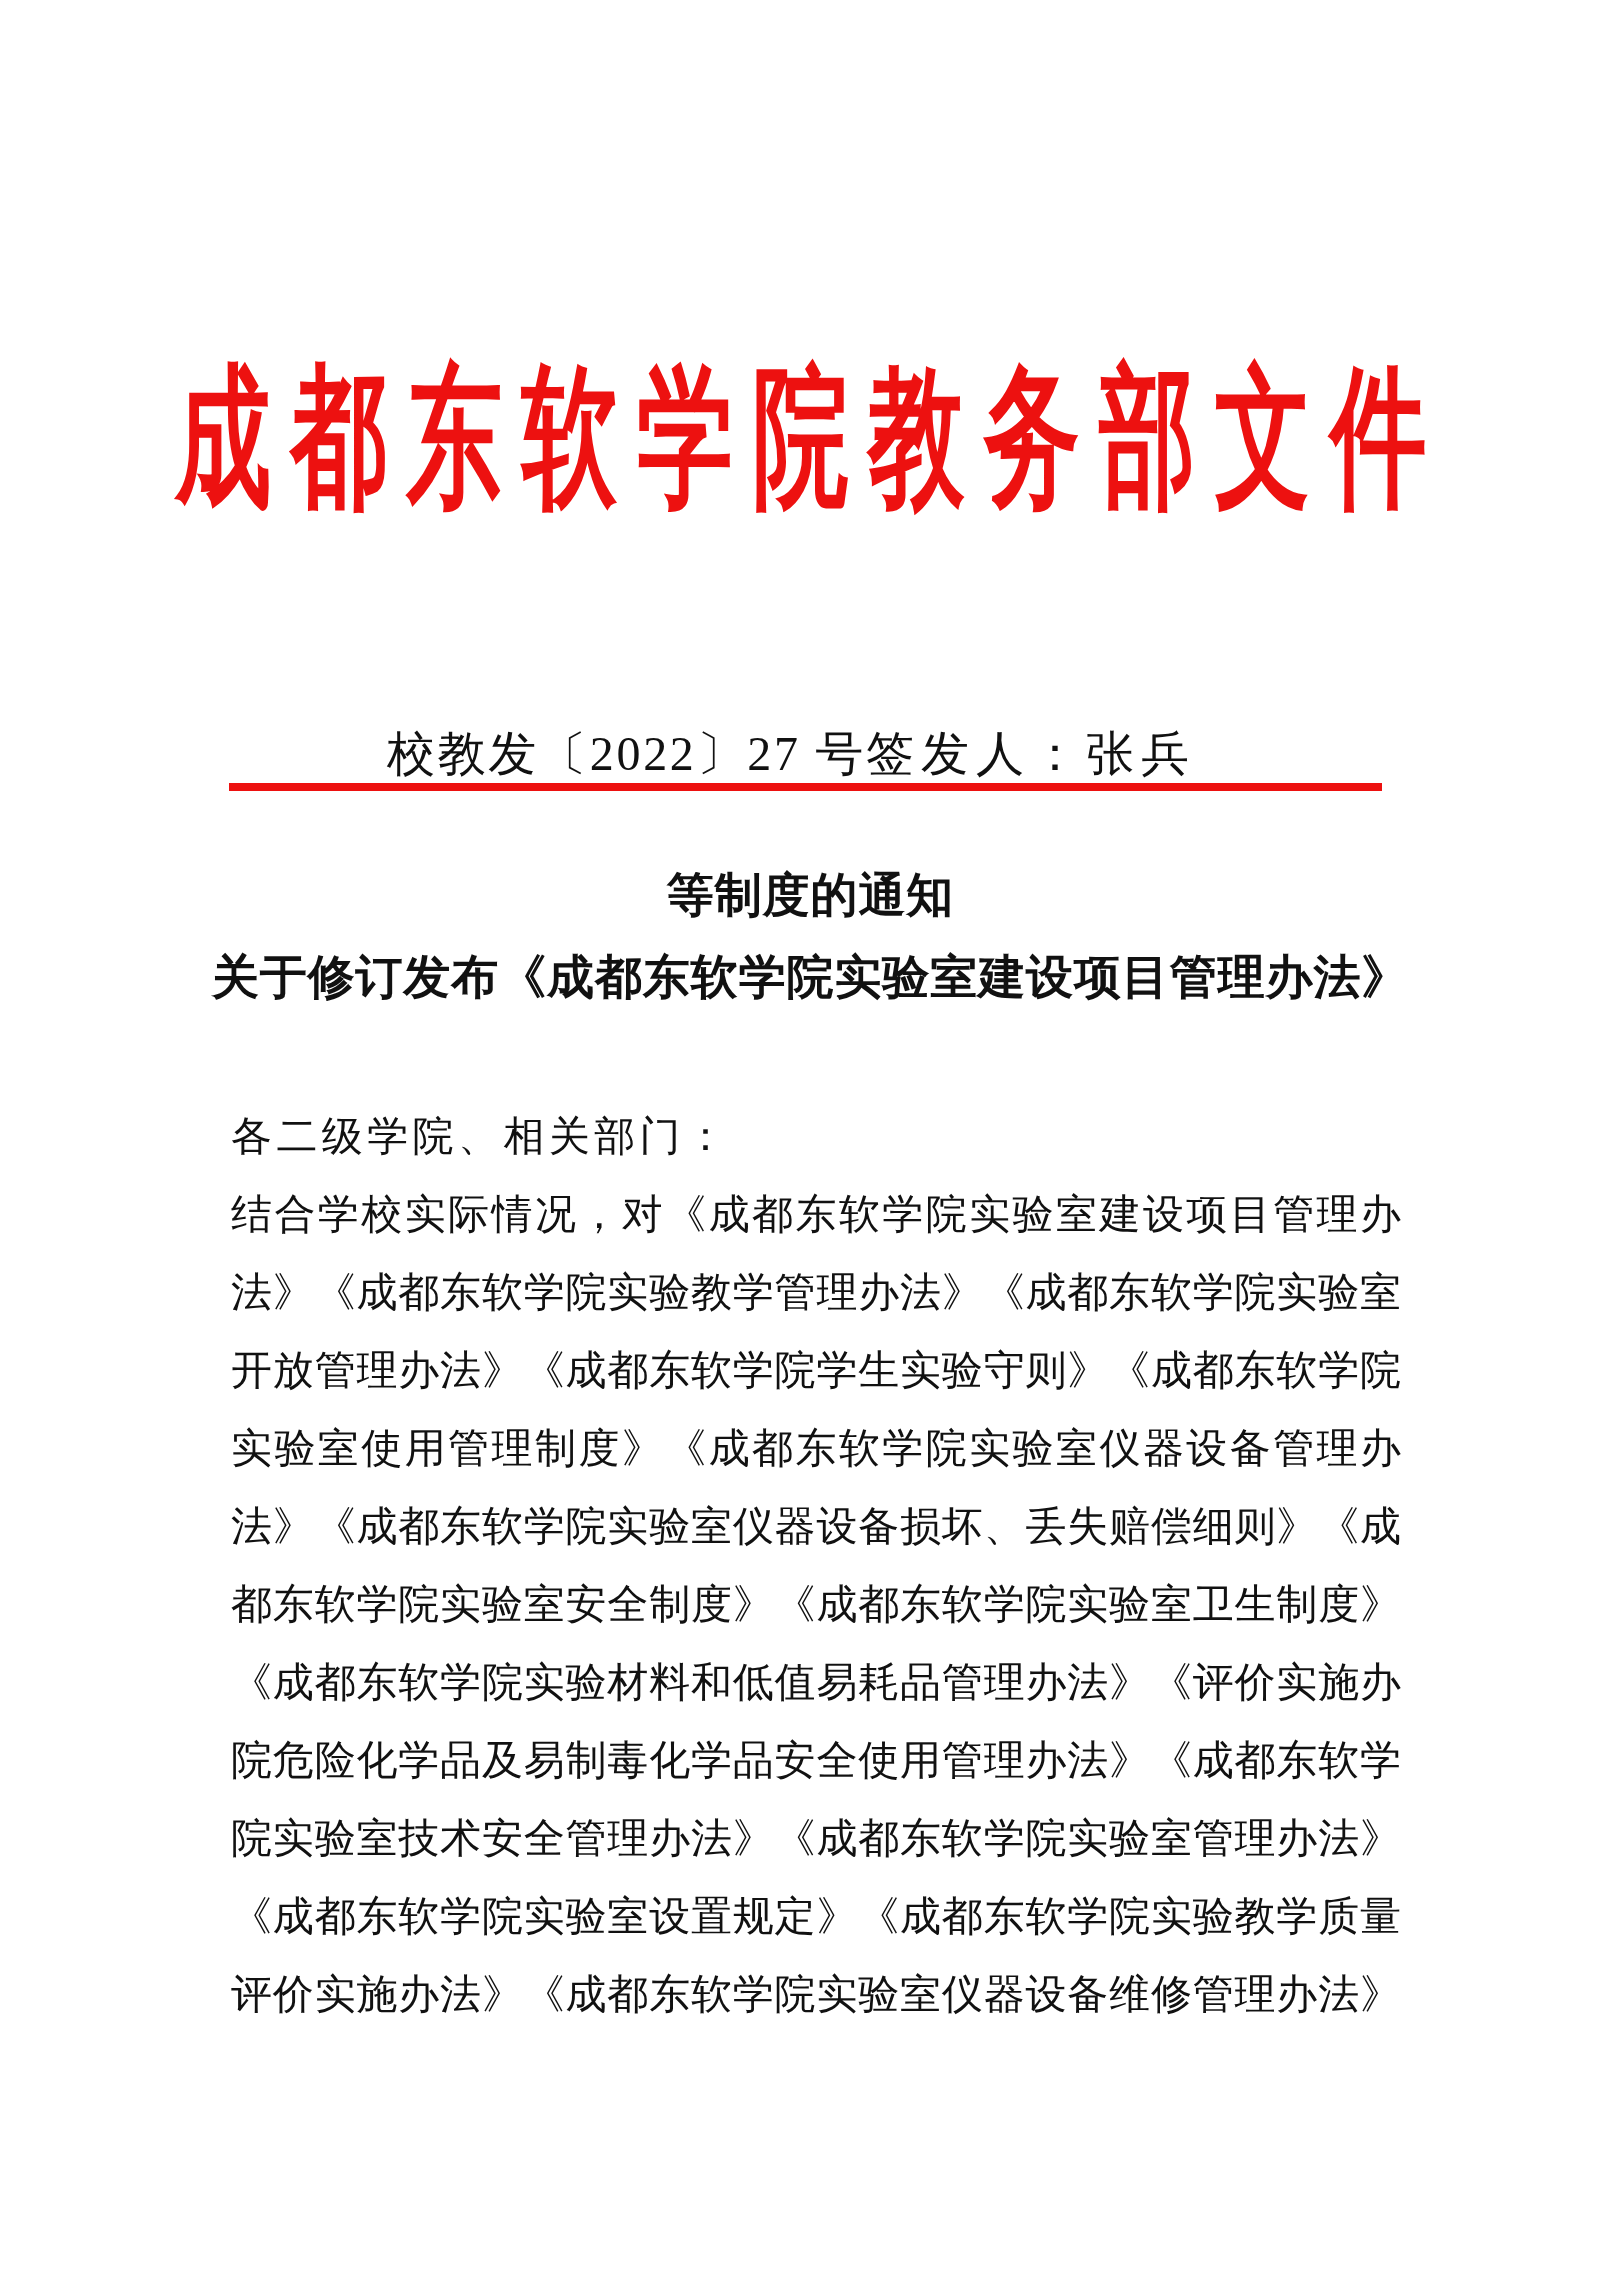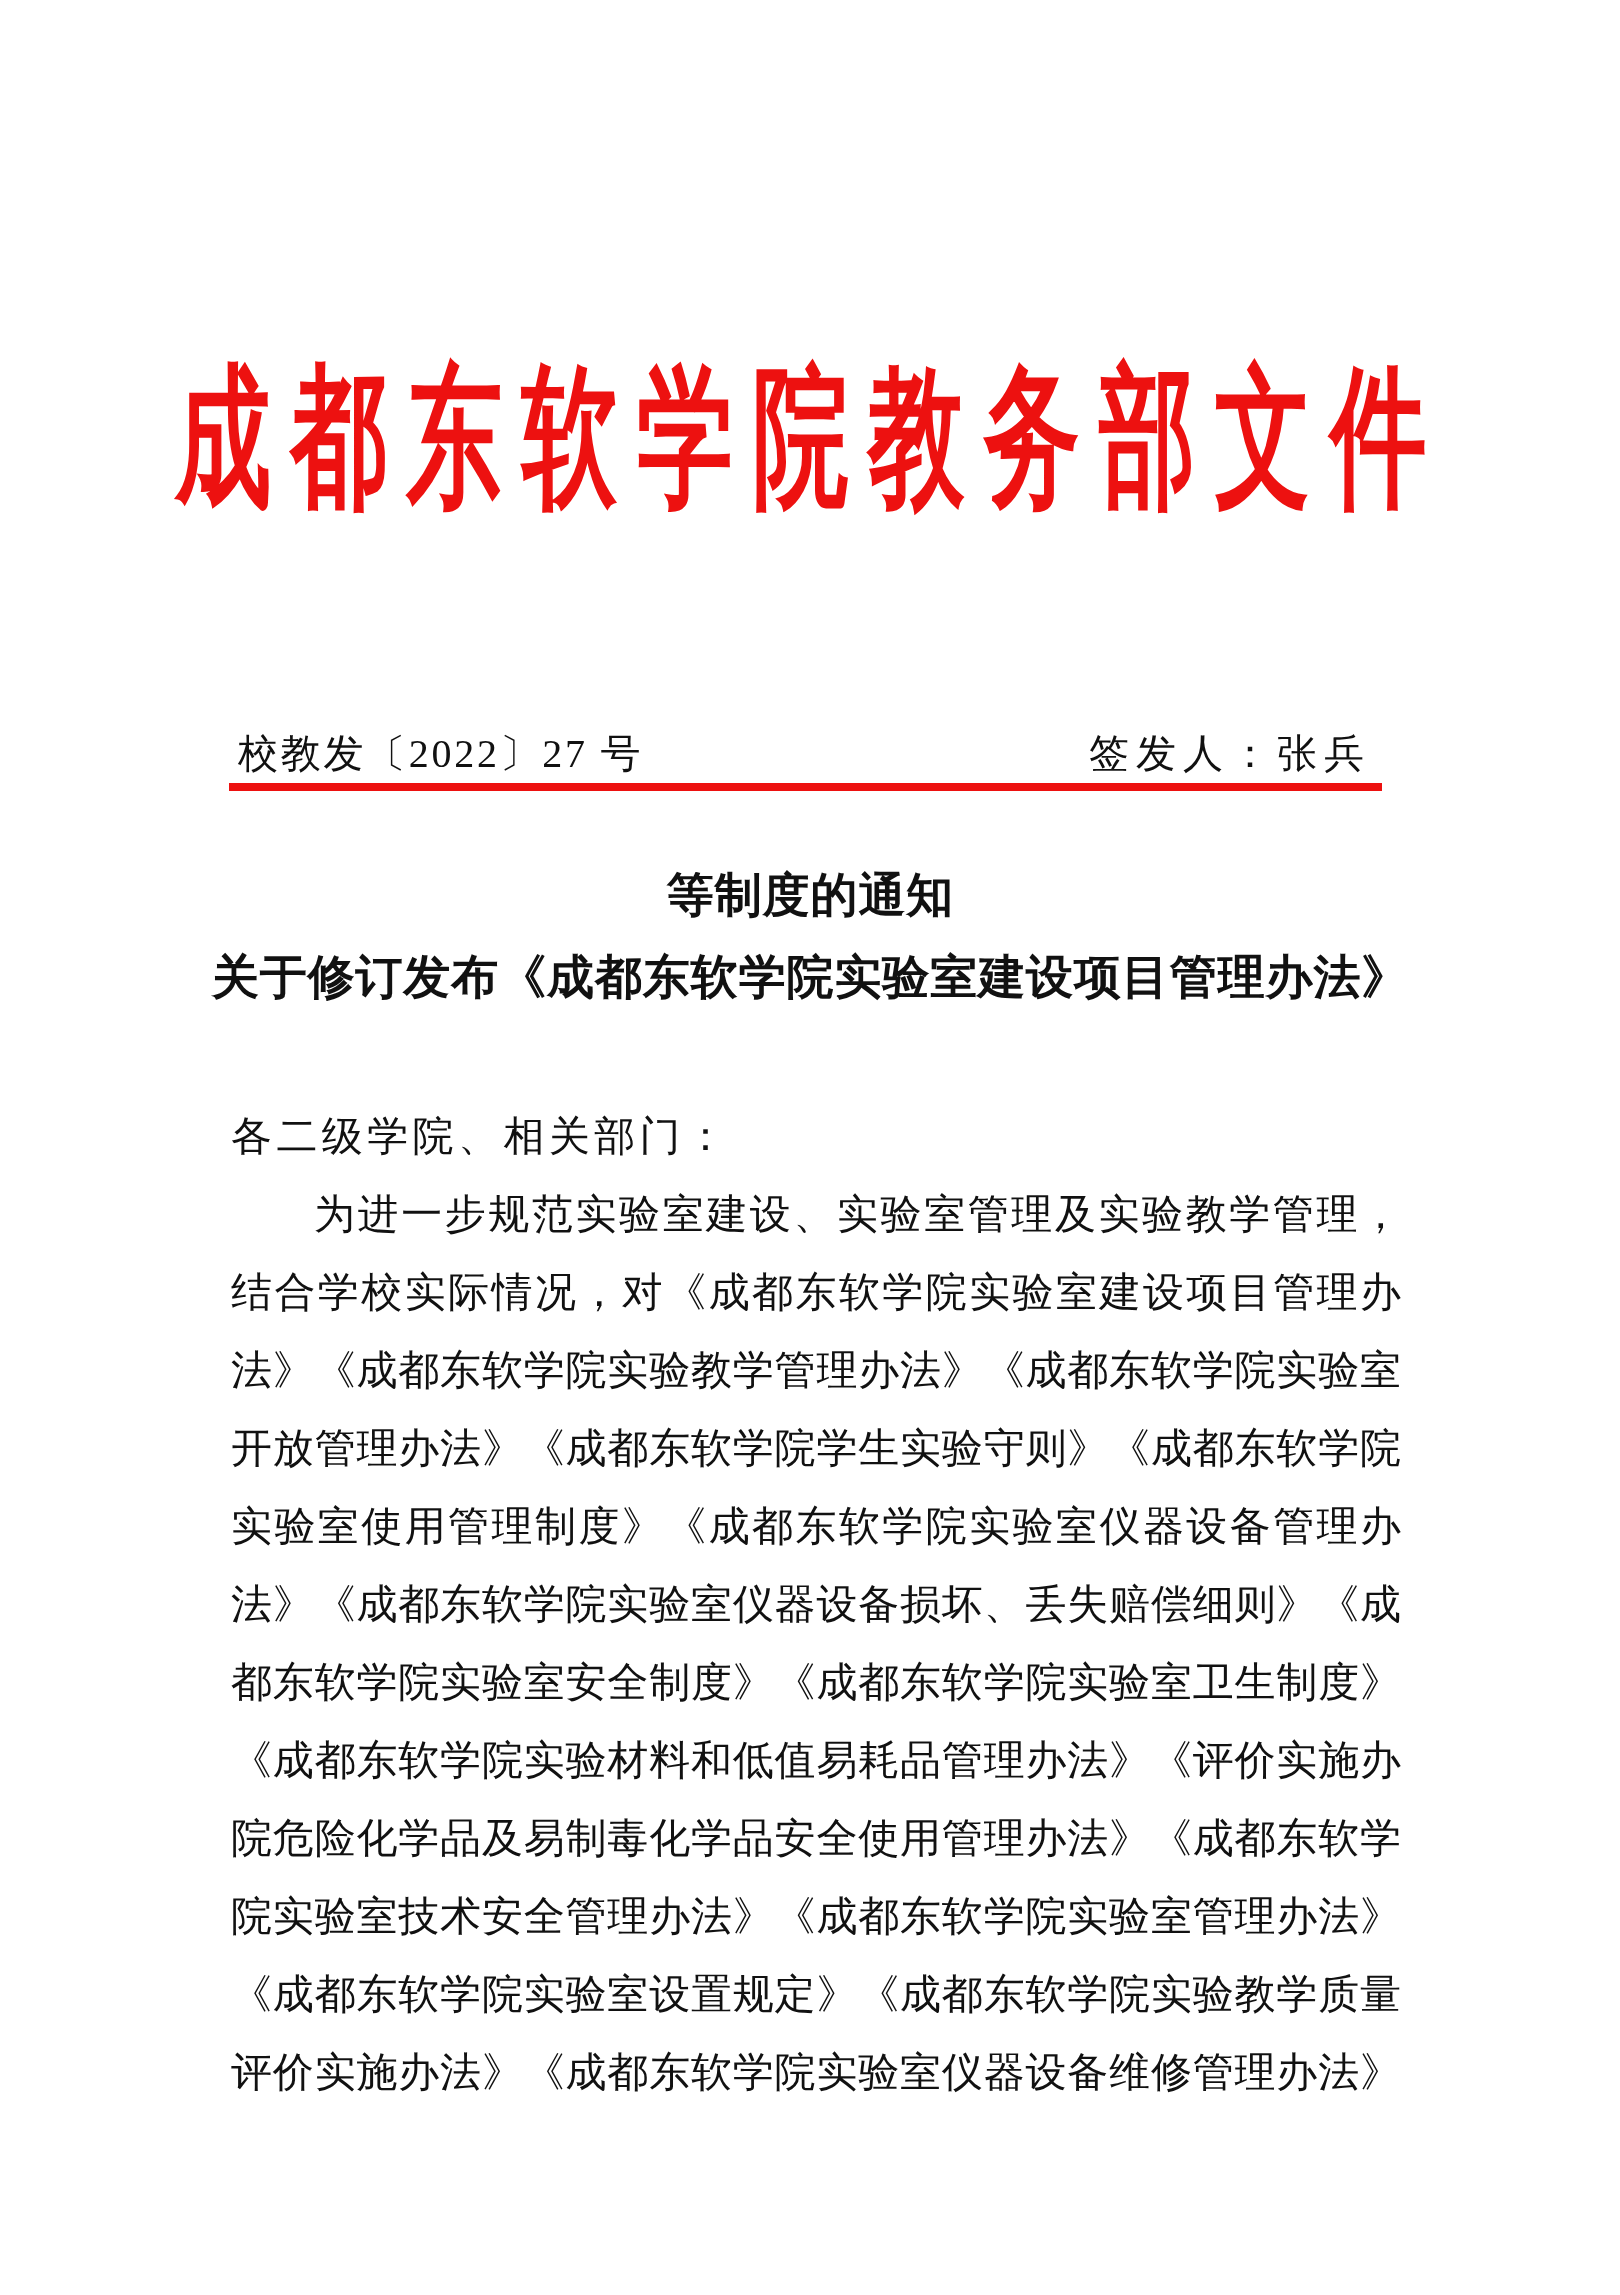--- a/index.html
+++ b/index.html
@@ -30,26 +30,26 @@
     color: var(--accent-red);
     transform: scaleY(1.6);
     transform-origin: center center;
     white-space: nowrap;
   }
 
   
   .doc-meta-row {
     position: absolute;
     top: 720px;
-    left: 238px;
+    left: 225px;
     width: 1170px;
     display: flex;
-    justify-content: space-between;
+    justify-content: center;
     align-items: baseline;
-    font-size: 40px;
+    font-size: 48px;
     line-height: 43px;
     color: var(--ink);
   }
   .doc-number { letter-spacing: 2.7px; }
   .issuer { letter-spacing: 7px; padding-right: 37px; margin-top: 12px; }
 
   
   .red-rule {
     position: absolute;
     top: 783px;
@@ -112,21 +112,20 @@
 
   <div class="red-rule"></div>
 
   <div class="notice-title">
     <div class="notice-title-line">等制度的通知</div>
     <div class="notice-title-line">关于修订发布《成都东软学院实验室建设项目管理办法》</div>
   </div>
 
   <div class="doc-body">
     <div class="line salutation">各二级学院、相关部门：</div>
-    <div class="line indent">为进一步规范实验室建设、实验室管理及实验教学管理，</div>
     <div class="line">结合学校实际情况，对《成都东软学院实验室建设项目管理办</div>
     <div class="line">法》《成都东软学院实验教学管理办法》《成都东软学院实验室</div>
     <div class="line">开放管理办法》《成都东软学院学生实验守则》《成都东软学院</div>
     <div class="line">实验室使用管理制度》《成都东软学院实验室仪器设备管理办</div>
     <div class="line">法》《成都东软学院实验室仪器设备损坏、丢失赔偿细则》《成</div>
     <div class="line">都东软学院实验室安全制度》《成都东软学院实验室卫生制度》</div>
     <div class="line">《成都东软学院实验材料和低值易耗品管理办法》《评价实施办法</div>
     <div class="line">院危险化学品及易制毒化学品安全使用管理办法》《成都东软学</div>
     <div class="line">院实验室技术安全管理办法》《成都东软学院实验室管理办法》</div>
     <div class="line">《成都东软学院实验室设置规定》《成都东软学院实验教学质量</div>

